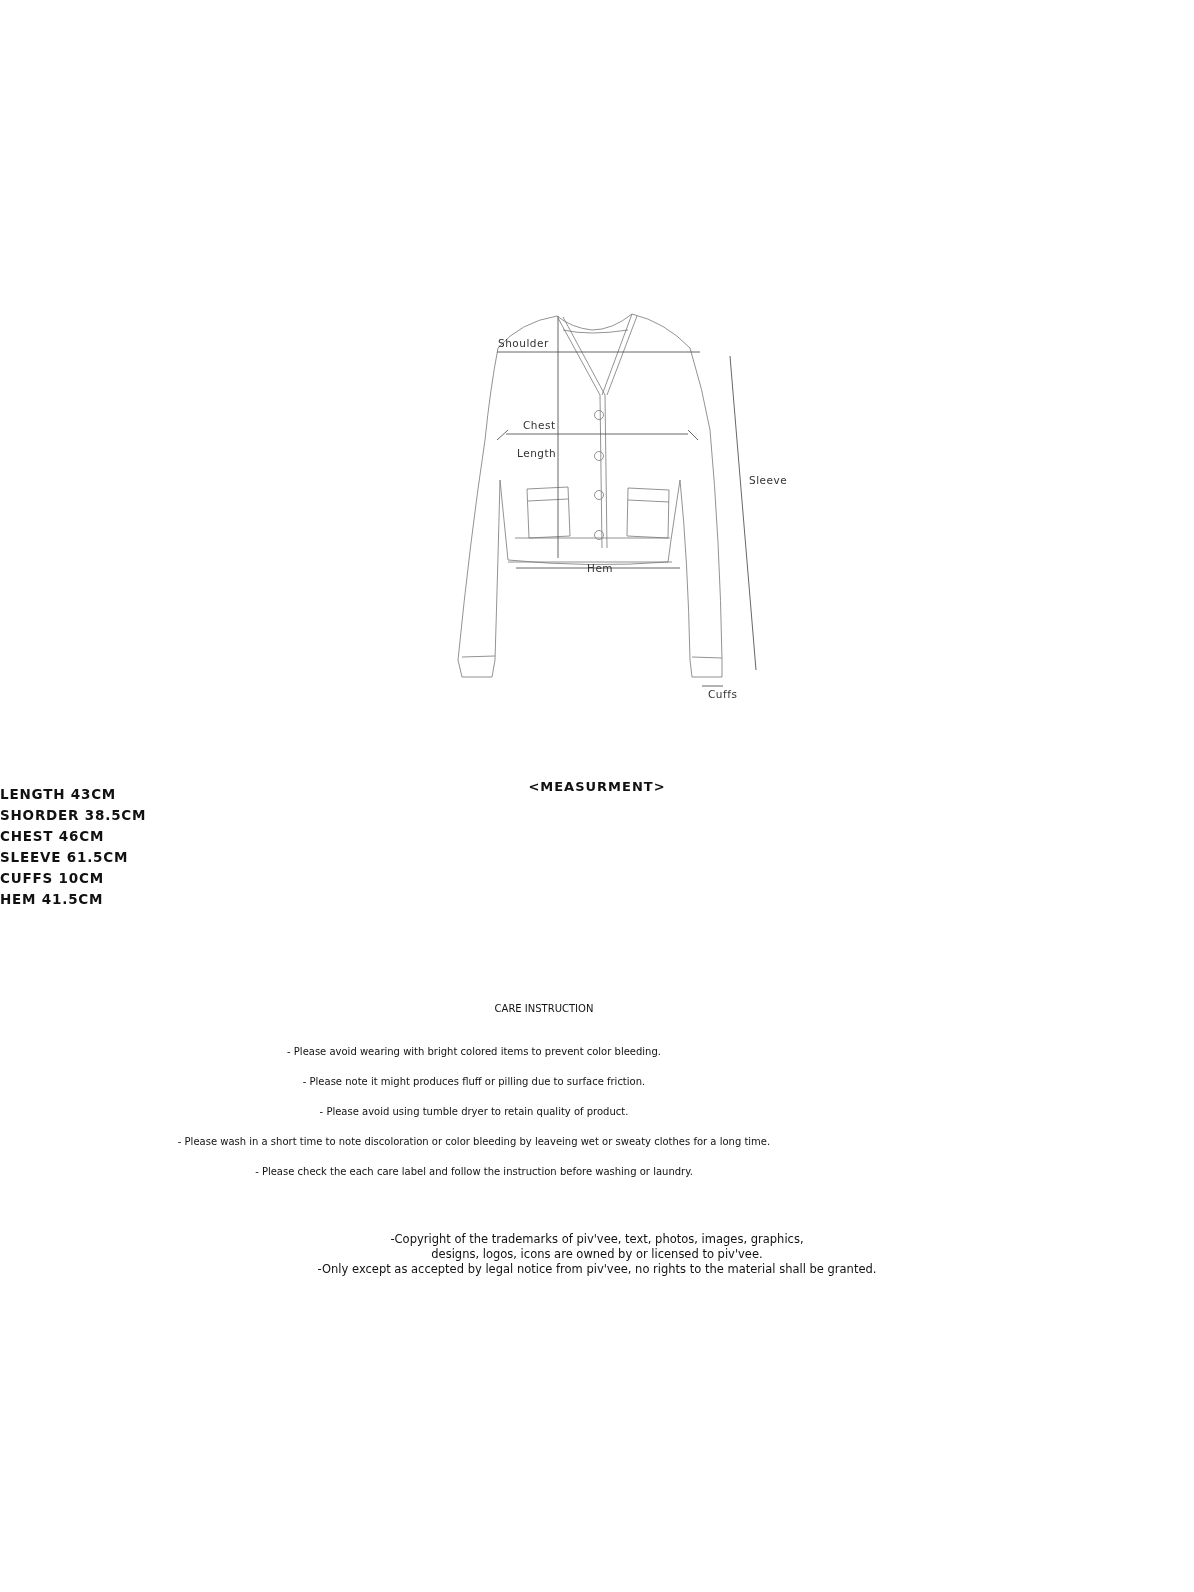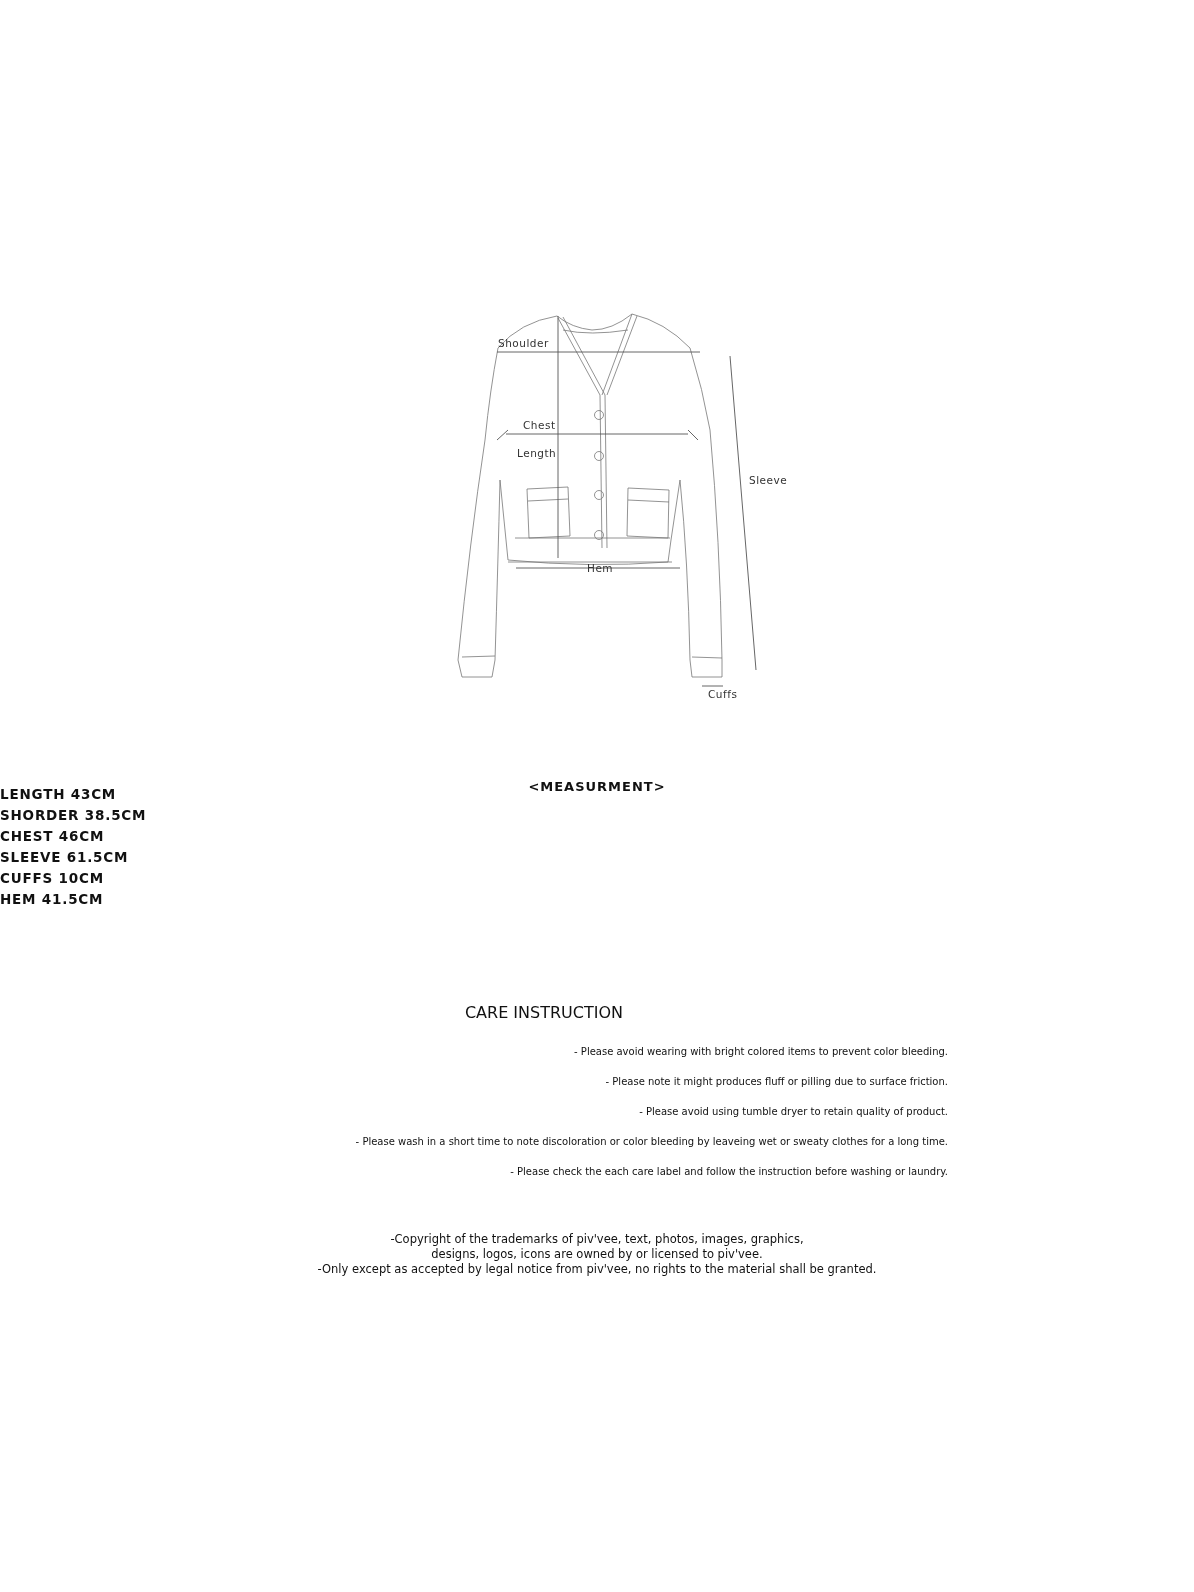--- a/index.html
+++ b/index.html
@@ -3,22 +3,22 @@
 <meta charset="utf-8">
 <style>
   html, body { margin:0; padding:0; background:#ffffff; }
   body { width:1194px; height:1592px; position:relative; overflow:hidden; font-family:"DejaVu Sans", sans-serif; color:#111; }
   .diagram { position:absolute; left:440px; top:300px; width:350px; height:400px; }
   .diagram svg { width:350px; height:400px; display:block; }
   .dlabel { font-family:"DejaVu Sans", sans-serif; font-size:10.5px; fill:#333; letter-spacing:0.5px; }
   .meas-title { position:absolute; left:0; width:1194px; top:744px; text-align:center; font-size:13px; font-weight:bold; letter-spacing:1px; color:#111;margin-top:35px; }
   .meas-list { position:absolute; left:0; width:1194px; top:784px; font-size:13.5px; font-weight:bold; letter-spacing:0.8px; line-height:21px; color:#111; }
   .meas-list div { white-space:nowrap; }
-  .care-title { position:absolute; left:0; width:1088px; top:1003px; text-align:center; font-size:16px; color:#111; }
-  .care-list { position:absolute; left:0; width:948px; top:1046px; text-align:right; font-size:10px; color:#111; }
+  .care-title { position:absolute; left:0; width:1088px; top:1003px; text-align:center; font-size:10px; color:#111; }
+  .care-list { position:absolute; left:0; width:948px; top:1046px; text-align:center; font-size:10px; color:#111; }
   .care-list div { height:30px; white-space:nowrap; }
   .copyright { position:absolute; left:0; width:1194px; top:1232px; text-align:center; font-size:11.5px; line-height:15px; color:#111; }
   .copyright div { white-space:nowrap; }
 </style>
 </head>
 <body>
 
 <div class="diagram">
   <svg viewBox="0 0 350 400" xmlns="http://www.w3.org/2000/svg" fill="none" stroke="#777" stroke-width="0.8">
 

